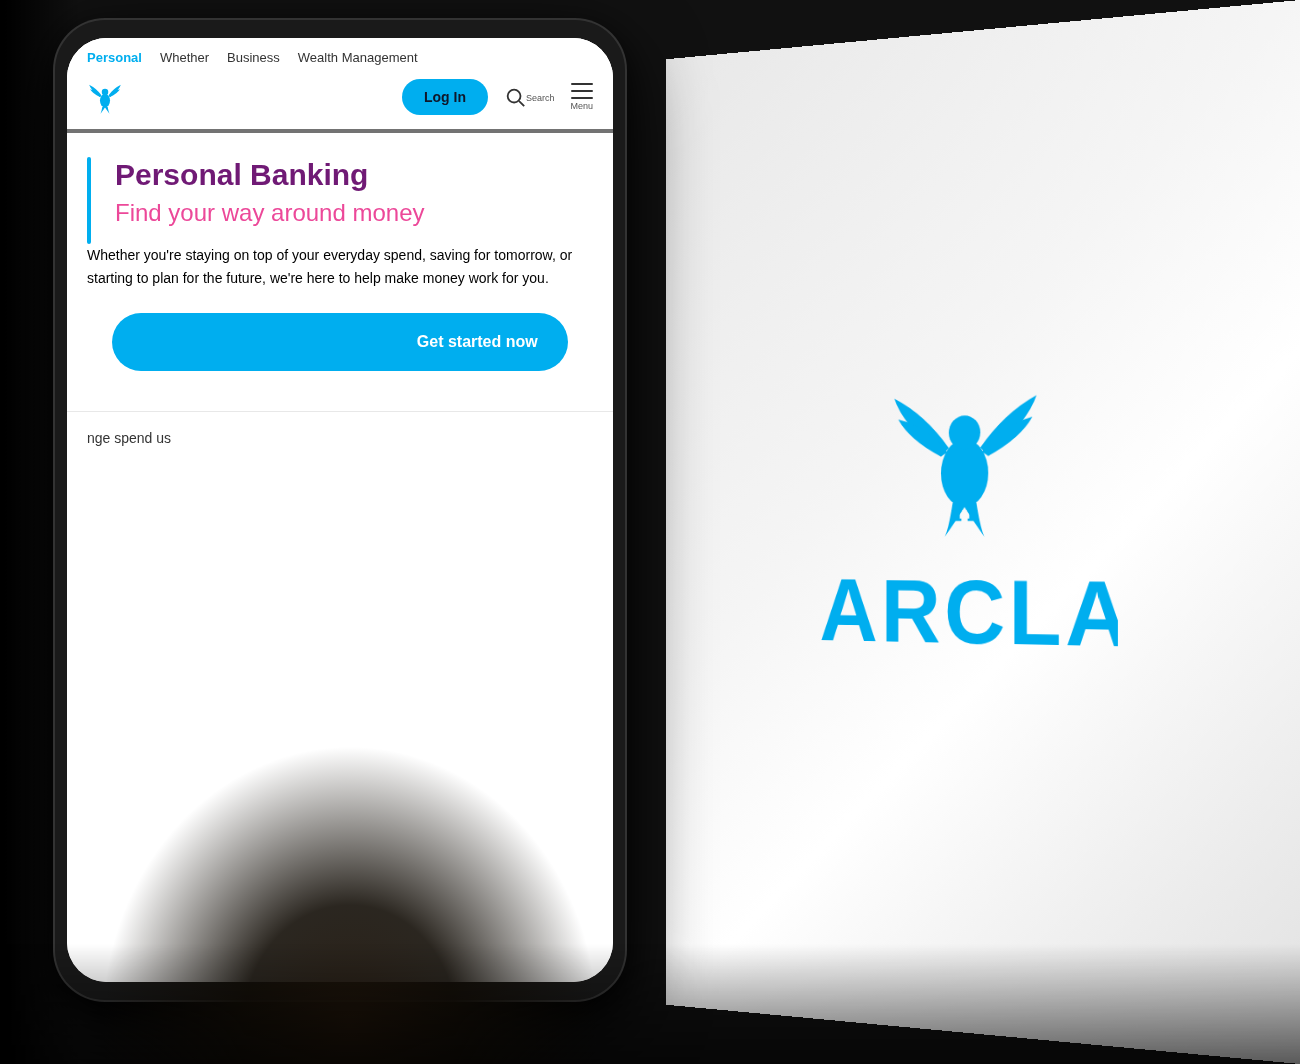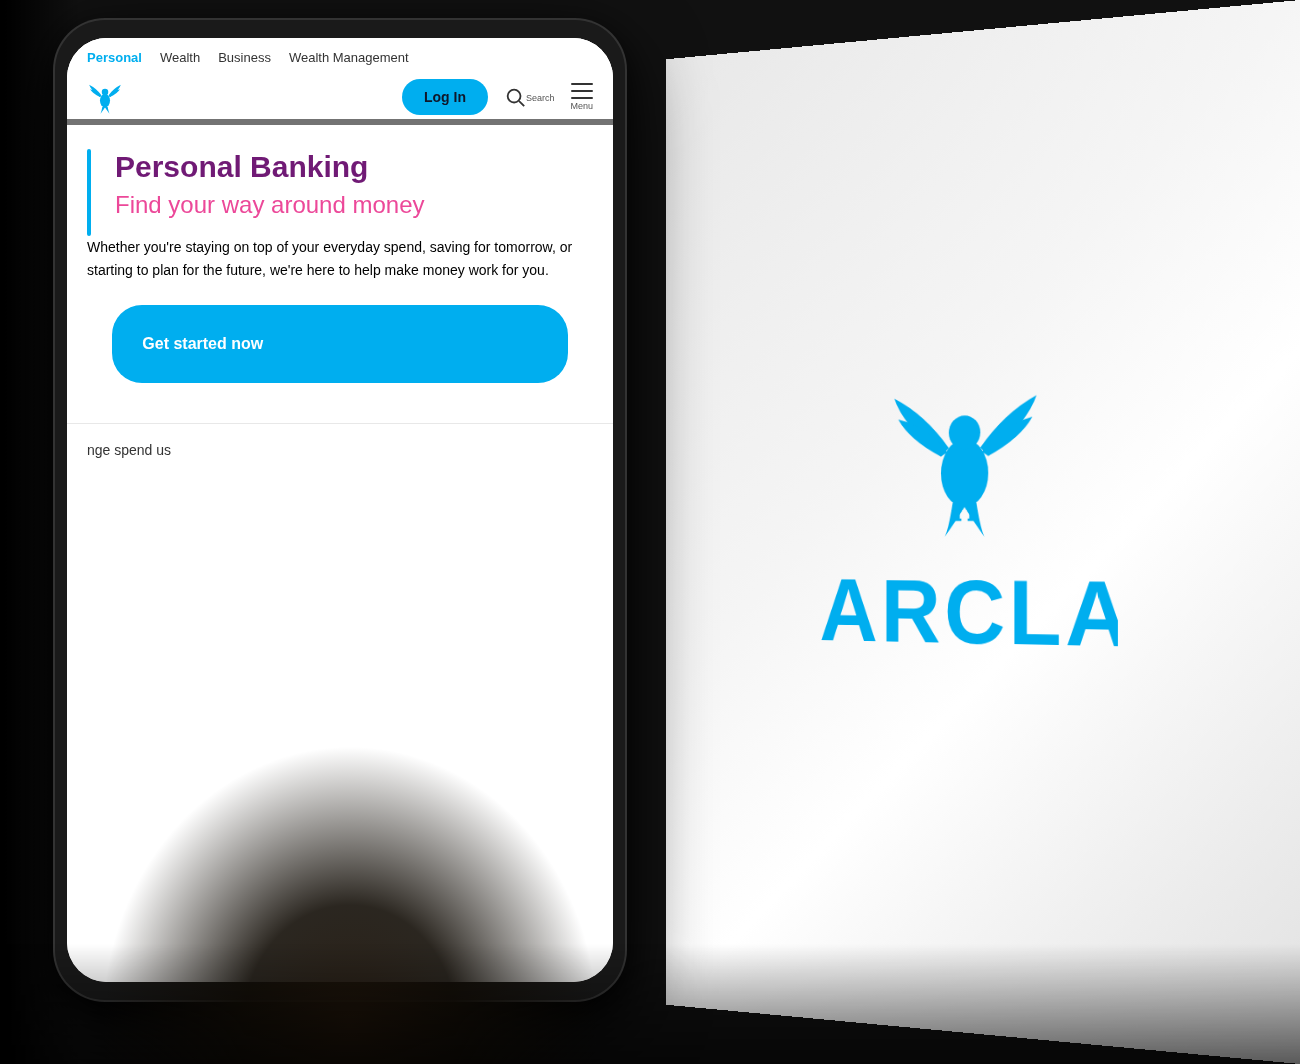--- a/index.html
+++ b/index.html
@@ -90,22 +90,22 @@
     .site-content {
       width: 100%;
       height: 100%;
       background: #fff;
       overflow: hidden;
     }
 
     
     .top-nav {
       background: #fff;
-      padding: 12px 20px 0;
-      border-bottom: 6px solid #737373;
+      padding: 12px 20px 10px;
+      border-bottom: 4px solid #737373;
     }
 
     .nav-links {
       display: flex;
       gap: 18px;
       margin-bottom: 10px;
     }
 
     .nav-link {
       font-size: 13px;
@@ -226,25 +226,25 @@
       color: #000000;
       line-height: 1.6;
       margin-bottom: 24px;
     }
 
     .cta-button {
       background: #00aeef;
       color: #fff;
       border: none;
       border-radius: 30px;
-      padding: 30px 30px;
+      padding: 20px 30px;
       font-size: 16px;
       font-weight: 600;
       cursor: pointer;
-      text-align: left;
+      text-align: right;
       width: 90%;
       align-self: center;
       margin-bottom: 20px;
     }
 
     
     .bottom-section {
       padding: 16px 20px;
       border-top: 1px solid #e8e8e8;
     }
@@ -343,21 +343,21 @@
 <div class="left-dark-overlay"></div>
 
 <div class="phone-wrapper">
   <div class="phone-outer">
     <div class="phone-screen">
       <div class="site-content">
 
         <div class="top-nav">
           <div class="nav-links">
             <span class="nav-link active">Personal</span>
-            <span class="nav-link">Wealth</span>
+            <span class="nav-link">Whether</span>
             <span class="nav-link">Business</span>
             <span class="nav-link">Wealth Management</span>
           </div>
 
           <div class="nav-second-row">
 
             <div class="barclays-logo-small">
               <svg class="eagle-icon-small" viewBox="0 0 200 200" xmlns="http://www.w3.org/2000/svg">
                 <g fill="#00aeef">
                   <ellipse cx="100" cy="120" rx="28" ry="38"></ellipse>

